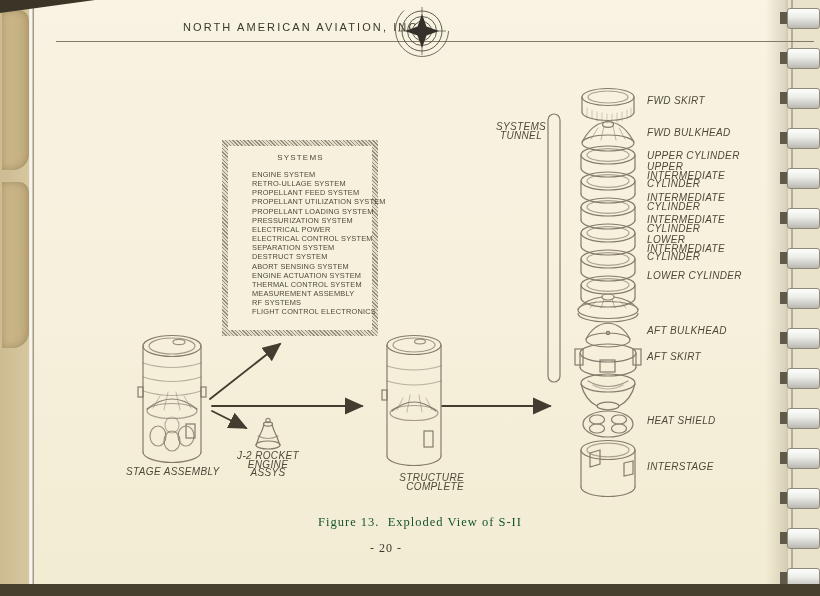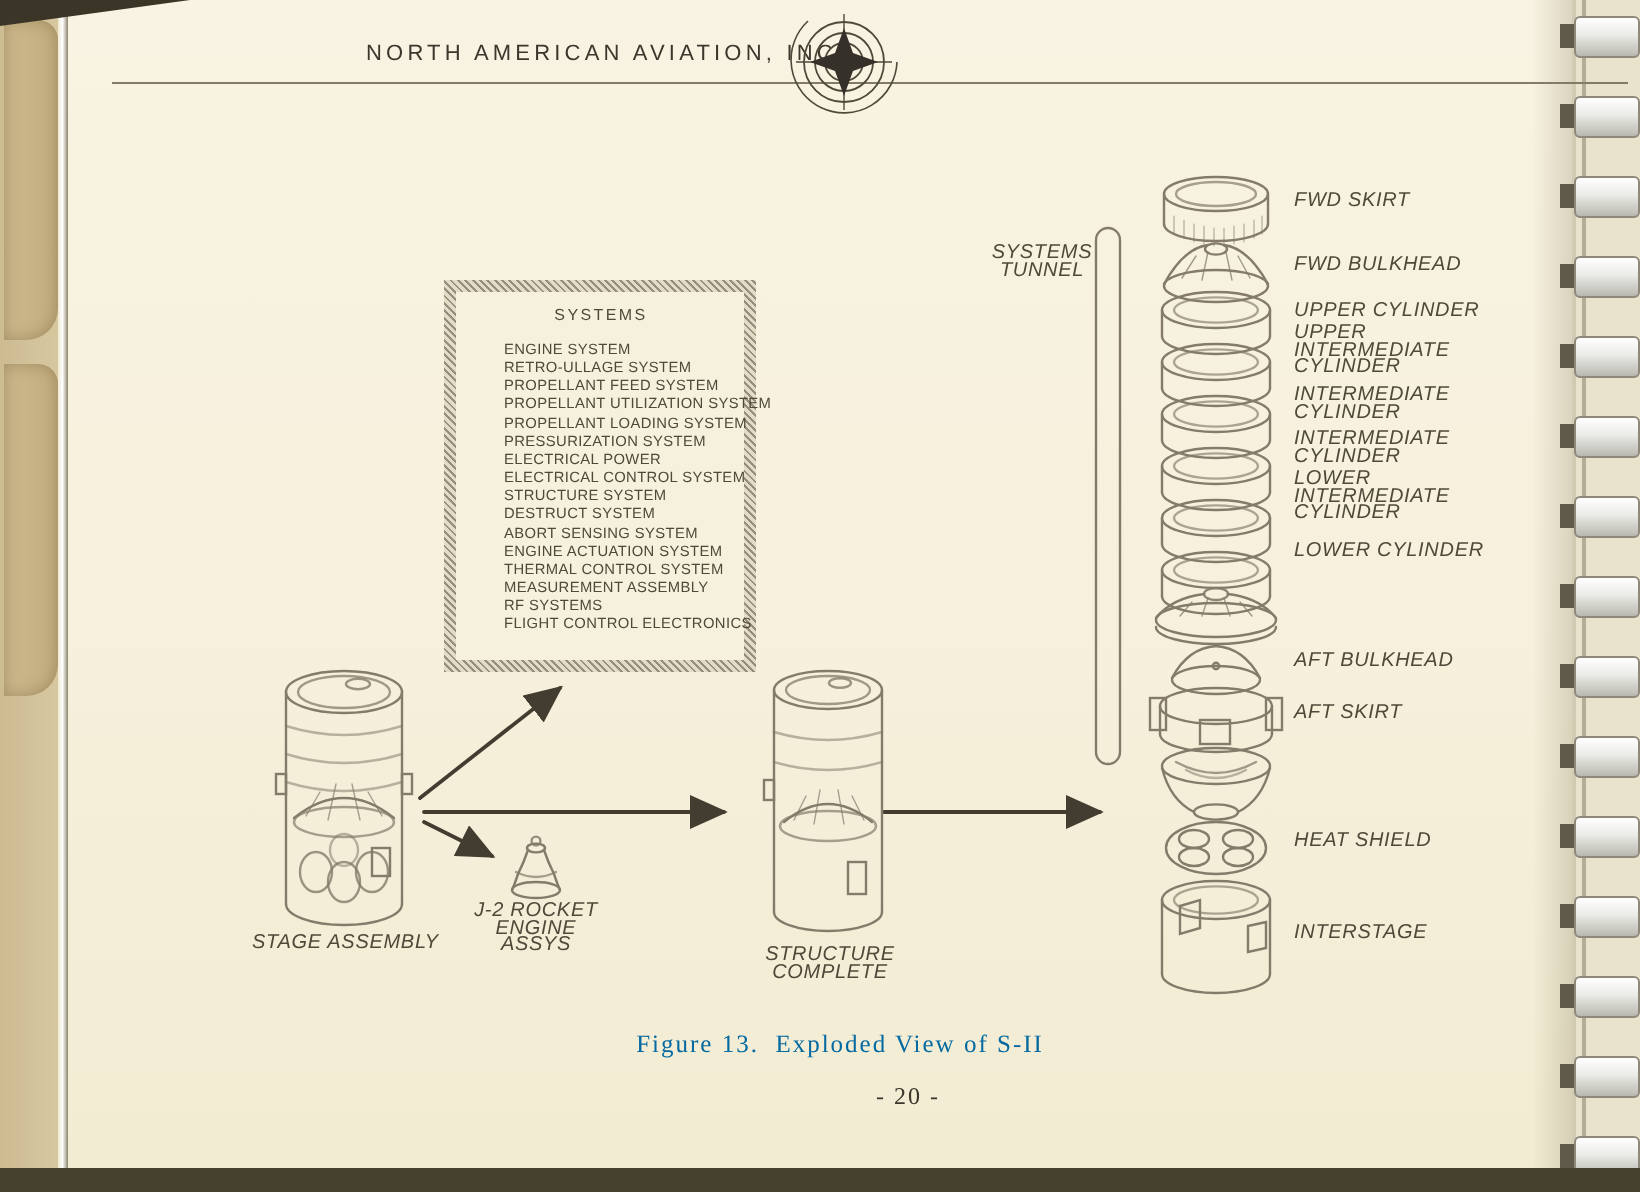--- a/index.html
+++ b/index.html
@@ -50,27 +50,27 @@
   .sys-title{text-align:center;font-size:8px;letter-spacing:1.2px;color:#4e4939;margin-bottom:8px;}
   .sys-item{font-size:7.4px;letter-spacing:.2px;color:#4e4939;line-height:9.15px;white-space:nowrap;margin-left:20px;}
 
   
   .dlabel{position:absolute;font-size:10px;letter-spacing:.35px;color:#4e4939;
     line-height:8.7px;white-space:pre-line;font-style:italic;}
   .stack-label{left:647px;width:120px;text-align:left;}
   .tunnel-label{left:494px;top:123px;width:54px;text-align:center;}
   .stage-label{left:126px;top:468px;width:94px;text-align:left;}
   .j2-label{left:234px;top:452px;width:68px;text-align:center;}
-  .struct-label{left:366px;top:474px;width:98px;text-align:center;}
+  .struct-label{left:366px;top:474px;width:98px;text-align:right;}
 
   
   .caption{position:absolute;left:250px;top:515px;width:340px;text-align:center;
     font-family:"Liberation Serif",serif;font-size:12.5px;letter-spacing:1px;
-    color:#0369a1;white-space:pre;}
-  .page-number{position:absolute;left:370px;top:541px;width:100px;text-align:right;
+    color:#14532d;white-space:pre;}
+  .page-number{position:absolute;left:370px;top:541px;width:100px;text-align:left;
     font-family:"Liberation Serif",serif;font-size:12px;letter-spacing:1px;color:#3b372d;}
 </style>
 </head>
 <body>
 
 <div class="canvas">
 
   <div class="folder-strip"></div>
   <div class="folder-tab tab-1"></div>
   <div class="folder-tab tab-2"></div>
@@ -285,21 +285,21 @@
     <div class="sysbox-inner">
       <div class="sys-title">SYSTEMS</div>
       <div class="sys-item">ENGINE SYSTEM</div>
       <div class="sys-item">RETRO-ULLAGE SYSTEM</div>
       <div class="sys-item">PROPELLANT FEED SYSTEM</div>
       <div class="sys-item">PROPELLANT UTILIZATION SYSTEM</div>
       <div class="sys-item">PROPELLANT LOADING SYSTEM</div>
       <div class="sys-item">PRESSURIZATION SYSTEM</div>
       <div class="sys-item">ELECTRICAL POWER</div>
       <div class="sys-item">ELECTRICAL CONTROL SYSTEM</div>
-      <div class="sys-item">STRUCTURE SYSTEM</div>
+      <div class="sys-item">SEPARATION SYSTEM</div>
       <div class="sys-item">DESTRUCT SYSTEM</div>
       <div class="sys-item">ABORT SENSING SYSTEM</div>
       <div class="sys-item">ENGINE ACTUATION SYSTEM</div>
       <div class="sys-item">THERMAL CONTROL SYSTEM</div>
       <div class="sys-item">MEASUREMENT ASSEMBLY</div>
       <div class="sys-item">RF SYSTEMS</div>
       <div class="sys-item">FLIGHT CONTROL ELECTRONICS</div>
     </div>
   </div>
 

